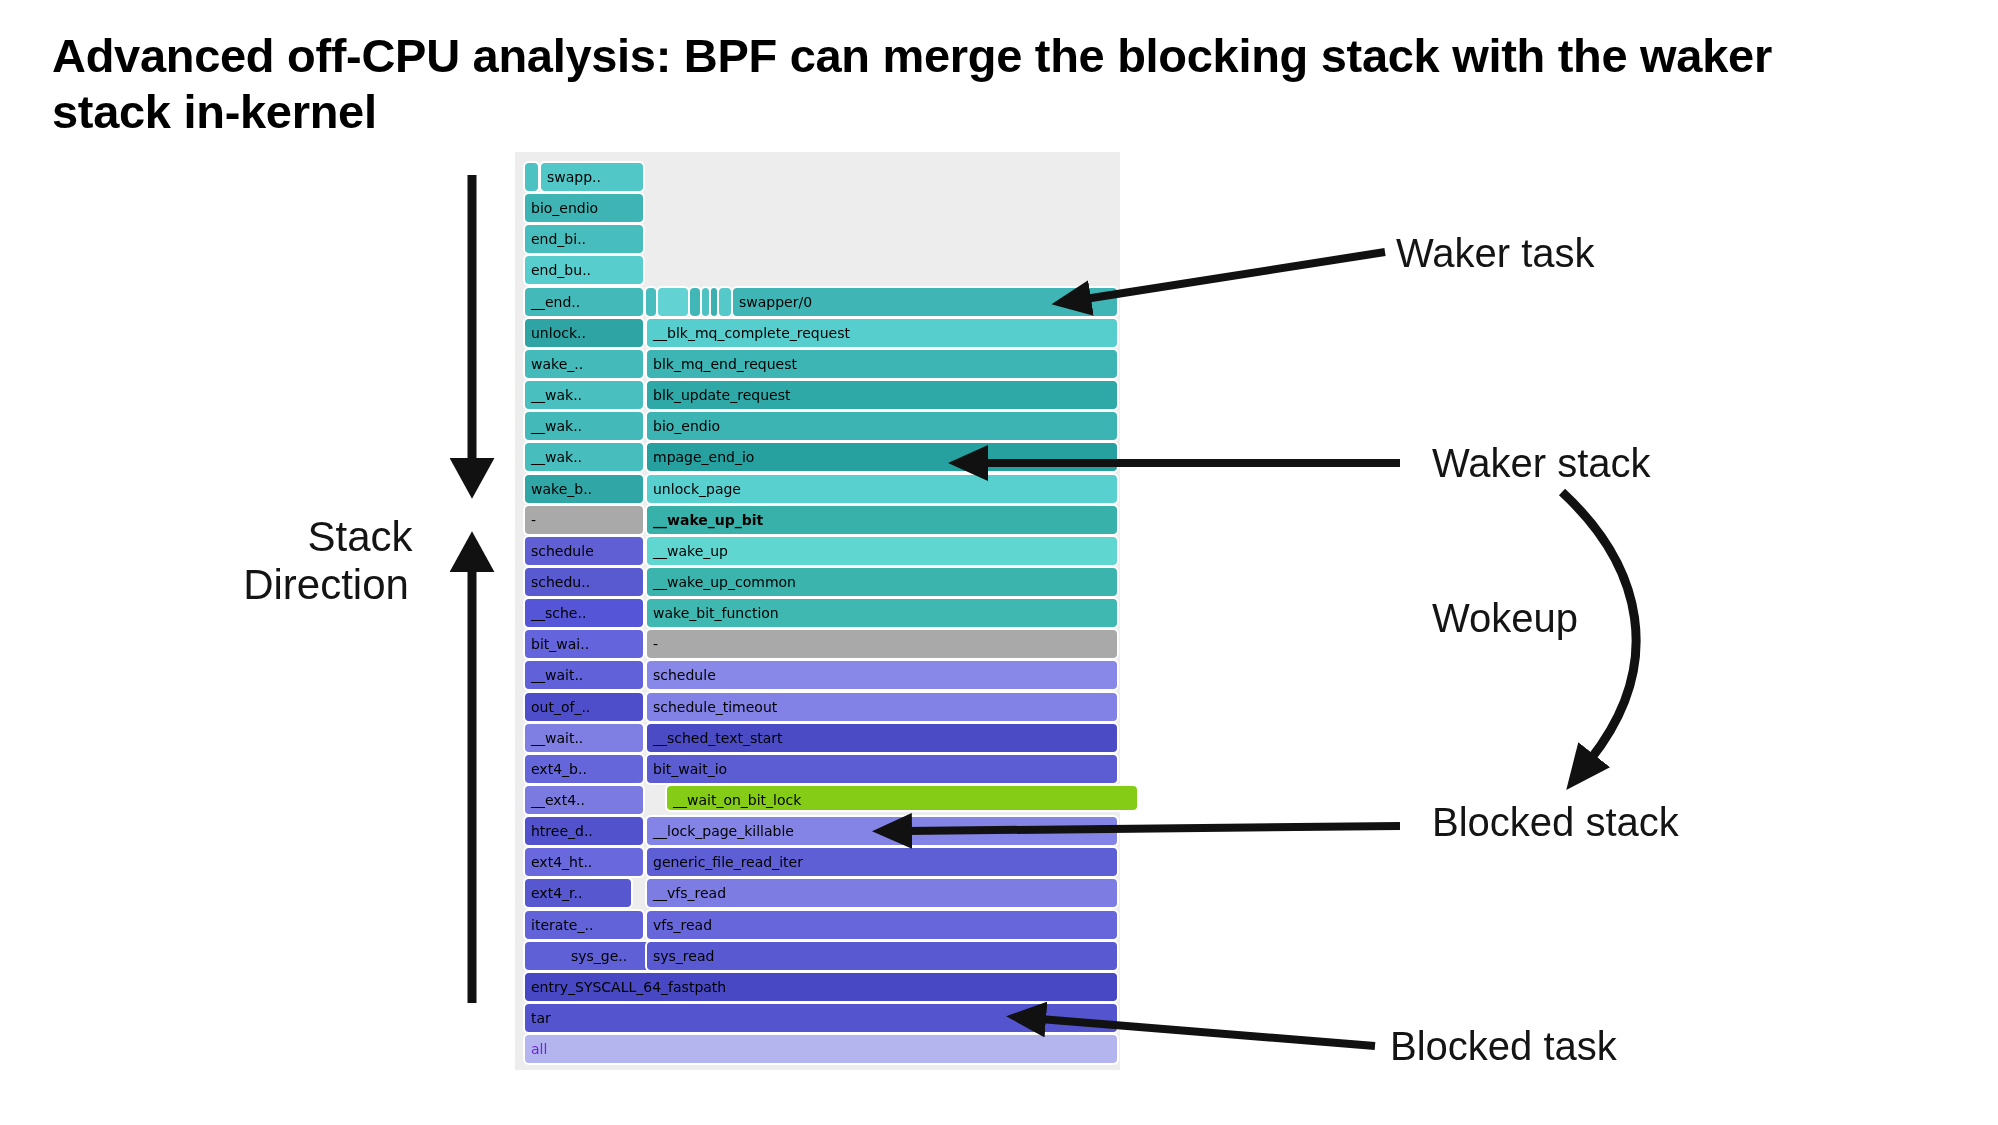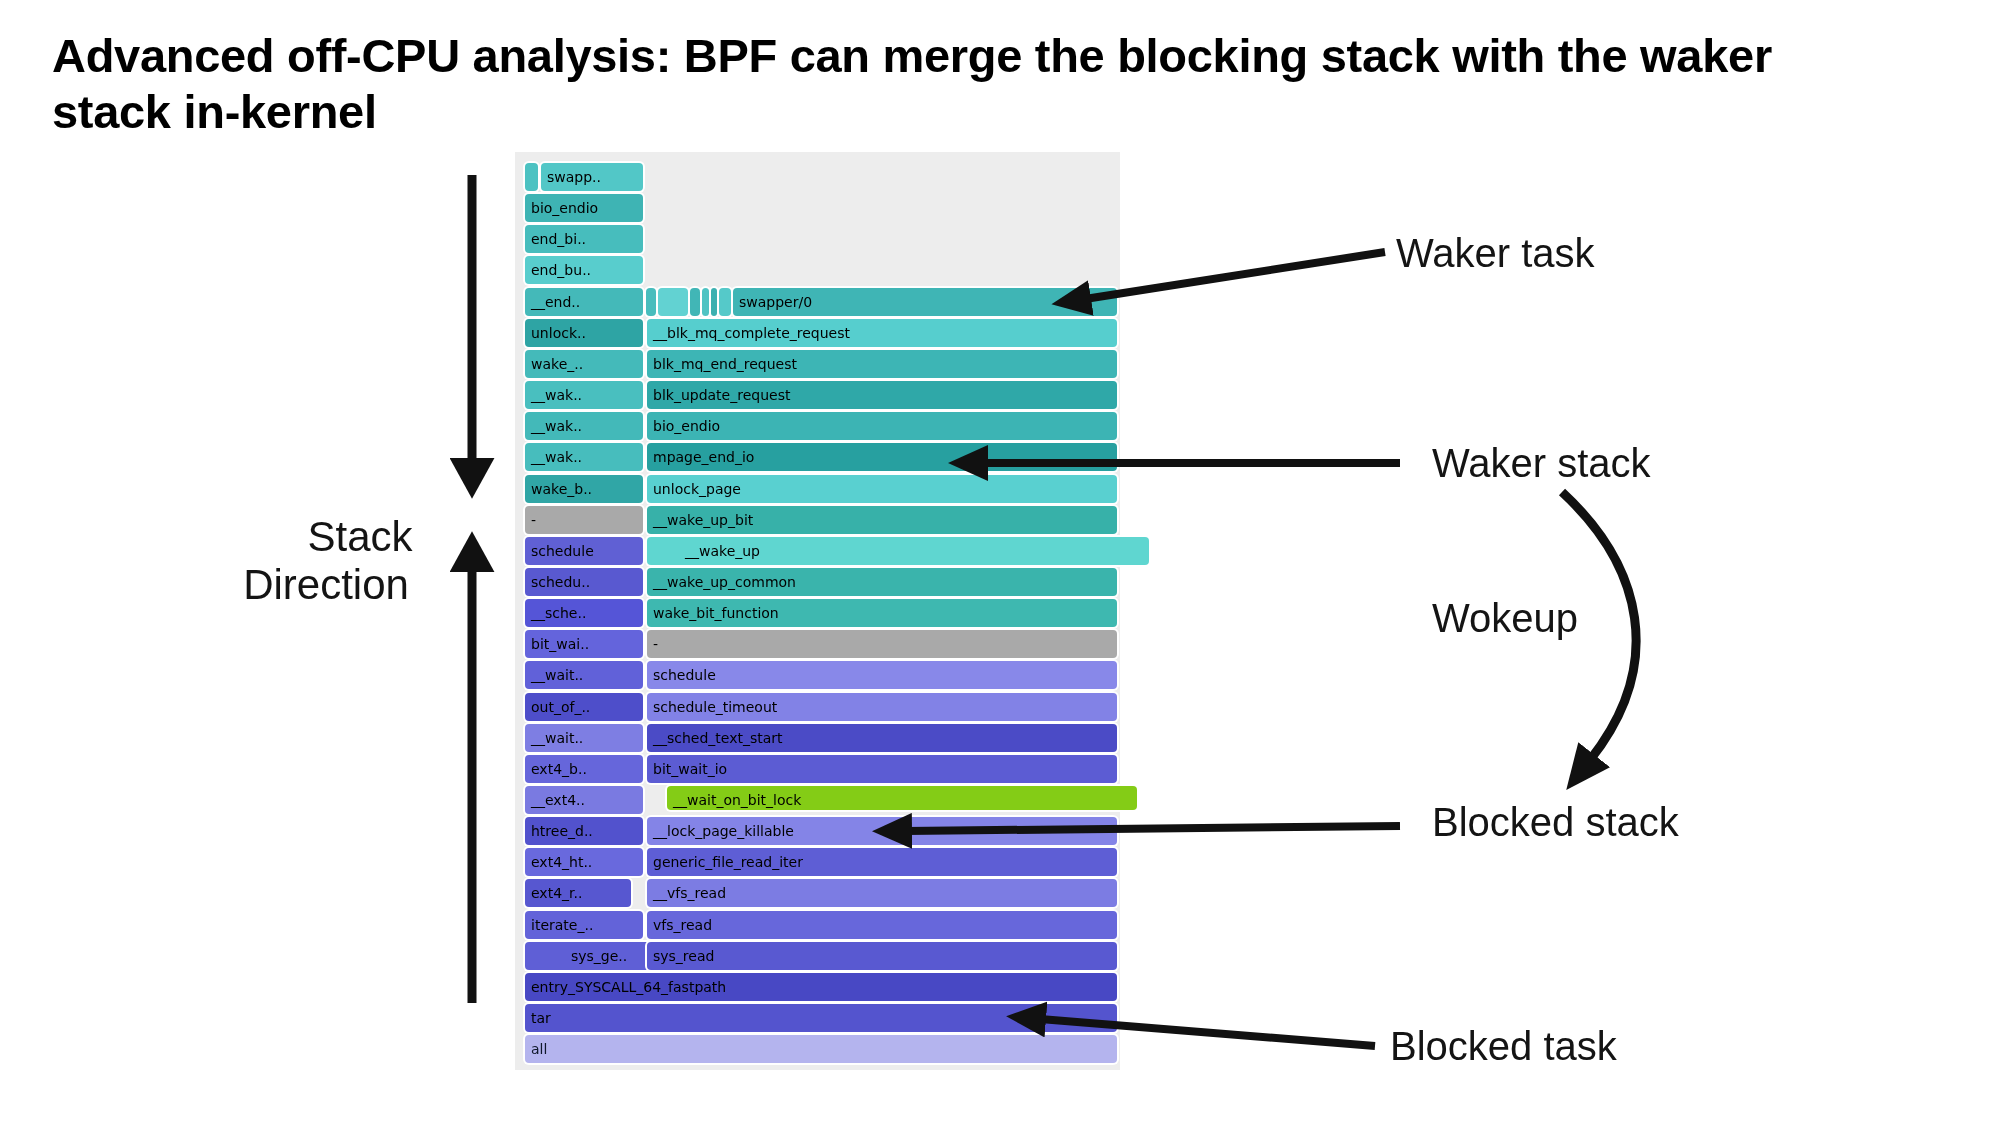--- a/index.html
+++ b/index.html
@@ -106,27 +106,27 @@
     </div>
     <div class="frame" style="left: 10px; top: 323px; width: 118px; height: 28px; background: rgb(48, 166, 166);">
       <span>wake_b..</span>
     </div>
     <div class="frame" style="left: 132px; top: 323px; width: 470px; height: 28px; background: rgb(89, 208, 208);">
       <span>unlock_page</span>
     </div>
     <div class="frame" style="left: 10px; top: 354px; width: 118px; height: 28px; background: rgb(169, 169, 169);">
       <span>-</span>
     </div>
-    <div class="frame" style="left: 132px; top: 354px; width: 470px; height: 28px; background: rgb(55, 177, 169);">
+    <div class="frame" style="left: 132px; top: 354px; width: 470px; height: 28px; background: rgb(55, 177, 169); font-weight: bold;">
       <span>__wake_up_bit</span>
     </div>
     <div class="frame" style="left: 10px; top: 385px; width: 118px; height: 28px; background: rgb(96, 96, 212);">
       <span>schedule</span>
     </div>
-    <div class="frame" style="left: 132px; top: 385px; width: 470px; height: 28px; background: rgb(95, 214, 208); padding-left: 32px;">
+    <div class="frame" style="left: 132px; top: 385px; width: 470px; height: 28px; background: rgb(95, 214, 208);">
       <span>__wake_up</span>
     </div>
     <div class="frame" style="left: 10px; top: 416px; width: 118px; height: 28px; background: rgb(89, 89, 208);">
       <span>schedu..</span>
     </div>
     <div class="frame" style="left: 132px; top: 416px; width: 470px; height: 28px; background: rgb(58, 180, 172);">
       <span>__wake_up_common</span>
     </div>
     <div class="frame" style="left: 10px; top: 447px; width: 118px; height: 28px; background: rgb(85, 85, 215);">
       <span>__sche..</span>
@@ -200,21 +200,21 @@
     <div class="frame" style="left: 132px; top: 790px; width: 470px; height: 28px; background: rgb(89, 89, 209);">
       <span>sys_read</span>
     </div>
     <div class="frame" style="left: 10px; top: 821px; width: 592px; height: 28px; background: rgb(72, 72, 196);">
       <span>entry_SYSCALL_64_fastpath</span>
     </div>
     <div class="frame" style="left: 10px; top: 852px; width: 592px; height: 28px; background: rgb(84, 84, 206);">
       <span>tar</span>
     </div>
     <div class="frame" style="left: 10px; top: 883px; width: 592px; height: 28px; background: rgb(180, 180, 238);">
-      <span style="color: #0f172a;">all</span>
+      <span style="color: #6d28d9;">all</span>
     </div>
   </div>
 
 <div class="ann" style="left:1396px; top:231px;">Waker task</div>
 <div class="ann" style="left:1432px; top:441px;">Waker stack</div>
 <div class="ann" style="left:1432px; top:596px;">Wokeup</div>
 <div class="ann" style="left:1432px; top:800px;">Blocked stack</div>
 <div class="ann" style="left:1390px; top:1024px;">Blocked task</div>
 
 <svg class="overlay" viewBox="0 0 1998 1125" xmlns="http://www.w3.org/2000/svg">

